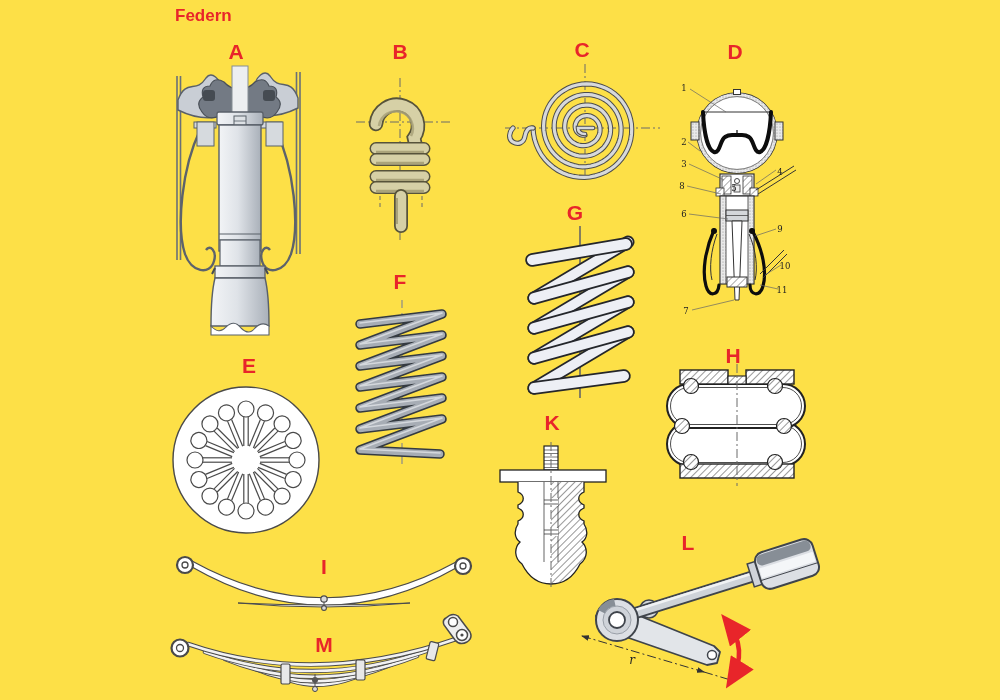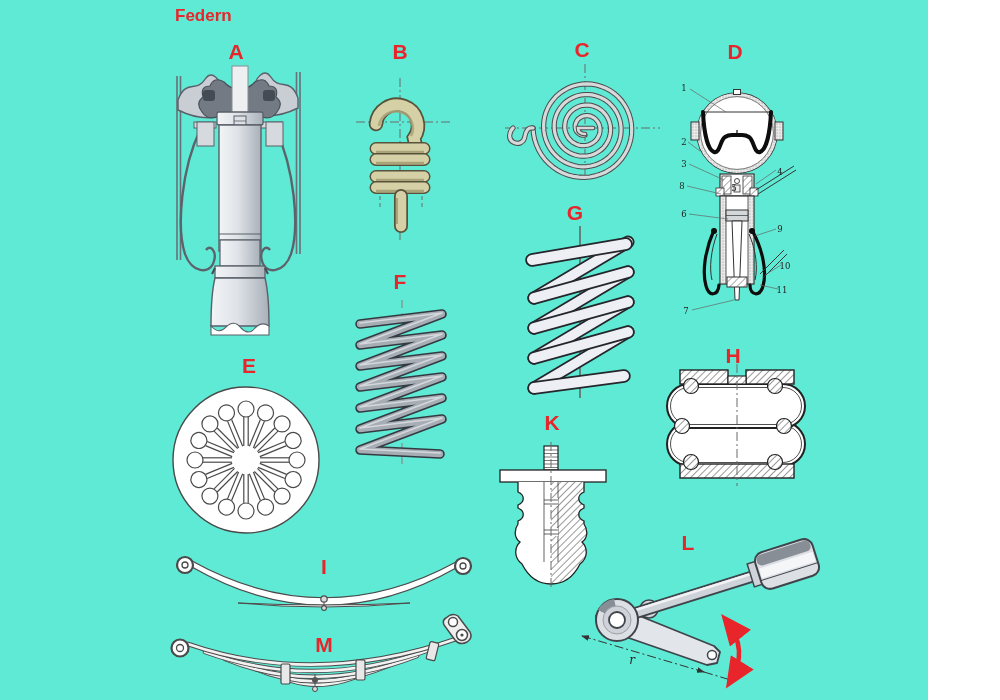--- a/index.html
+++ b/index.html
@@ -1,16 +1,16 @@
 <!DOCTYPE html>
 <html style="--accent: #e8252a;"><head>
 <meta charset="utf-8">
 <style>
   html,body{margin:0;padding:0;background:#fff;}
-  .page{position:relative;width:928px;height:700px;background:#5eead4;overflow:hidden;
+  .page{position:relative;width:1000px;height:700px;background:#fde047;overflow:hidden;
         font-family:"Liberation Sans",sans-serif;}
   .title{position:absolute;color:var(--accent,#e8252a);font-weight:bold;font-size:17px;}
   .fig-label{position:absolute;transform:translateX(-50%);color:var(--accent,#e8252a);
              font-weight:bold;font-size:21px;}
   .figure{position:absolute;}
   .figure svg{display:block;}
   .cl{stroke:#6b6b6b;stroke-width:1;stroke-dasharray:9 3 2 3;fill:none;}
   .co{font-family:"DejaVu Serif",serif;font-size:8.5px;fill:#222;text-anchor:middle;}
   .rdim{font-family:"DejaVu Serif",serif;font-style:italic;font-size:12px;fill:#222;text-anchor:middle;}
   .ln{stroke:#666;stroke-width:0.7;fill:none;}

